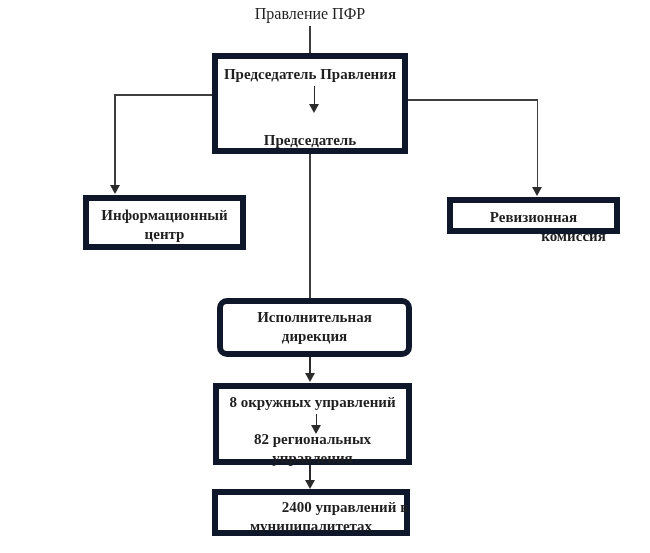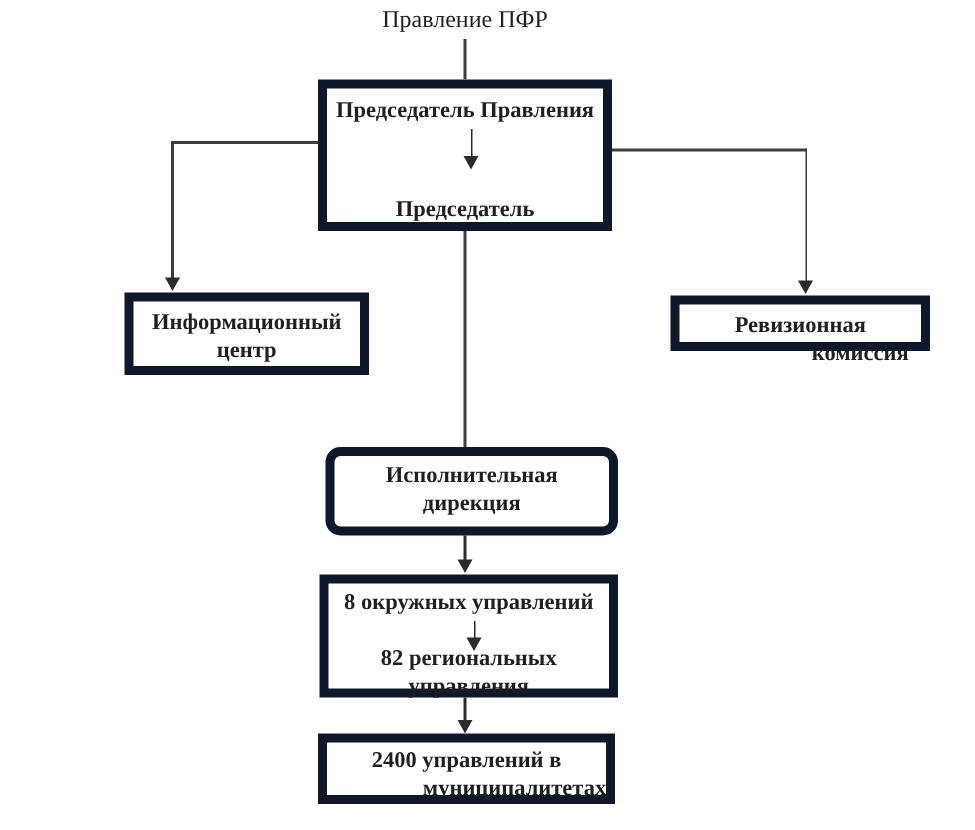--- a/index.html
+++ b/index.html
@@ -111,17 +111,17 @@
     <div class="vline" style="left:96.5px; top:25px; height:12px; background:#2b2b2b;"></div>
     <div class="arrowhead-down" style="left:92px; top:36px;"></div>
     <div class="box-text" style="top:41px;">82 региональных</div>
     <div class="box-text" style="top:60px;">управления</div>
   </div>
 
   <div class="vline" style="left:309px; top:465px; height:16px; background:#2b2b2b;"></div>
   <div class="arrowhead-down" style="left:305px; top:480px;"></div>
 
   <div class="box" style="left:212px; top:489px; width:198px; height:47px;">
-    <div class="box-text" style="top:3px;">2400 управлений в</div>
-    <div class="box-text" style="top:22px;margin-left:32px;">муниципалитетах</div>
+    <div class="box-text" style="top:3px;padding-left:34px;">2400 управлений в</div>
+    <div class="box-text" style="top:22px;">муниципалитетах</div>
   </div>
 
 </div>
 
 </body></html>

